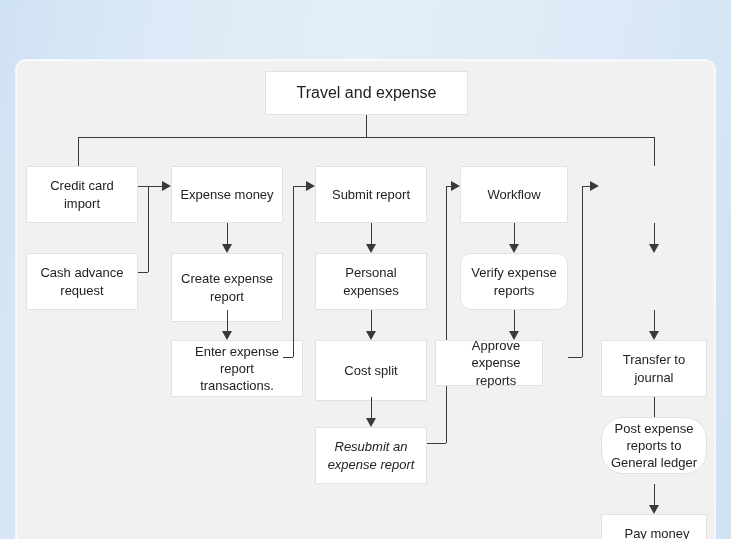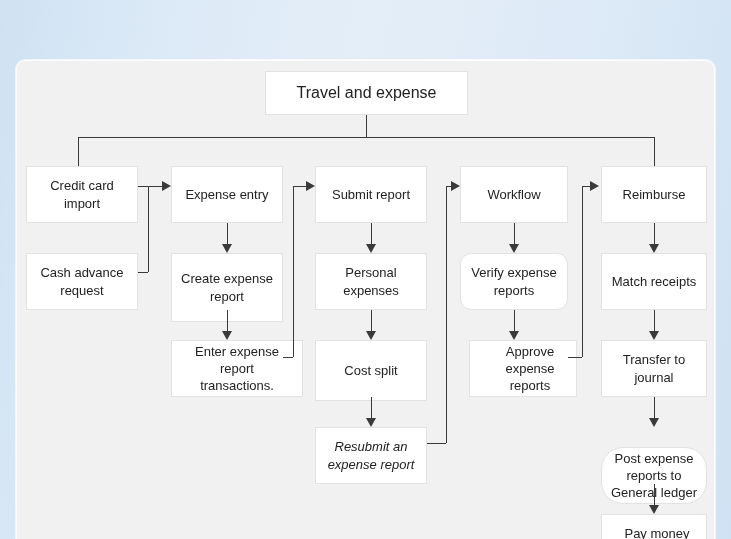--- a/index.html
+++ b/index.html
@@ -100,21 +100,21 @@
 
     <div class="node" style="left:9px; top:192px; width:112px; height:57px;">Cash advance
 request</div>
 
     <div class="lineH" style="left:121px; top:125px; width:10px;"></div>
     <div class="lineH" style="left:121px; top:211px; width:10px;"></div>
     <div class="lineV" style="left:131px; top:125px; height:86px;"></div>
     <div class="lineH" style="left:131px; top:125px; width:14px;"></div>
     <div class="arrowRight" style="left:145px; top:120px;"></div>
 
-    <div class="node" style="left:154px; top:105px; width:112px; height:57px;">Expense entry</div>
+    <div class="node" style="left:154px; top:105px; width:112px; height:57px;">Expense money</div>
 
     <div class="lineV" style="left:210px; top:162px; height:21px;"></div>
     <div class="arrowDown" style="left:205px; top:183px;"></div>
 
     <div class="node" style="left:154px; top:192px; width:112px; height:69px;">Create expense
 report</div>
 
     <div class="lineV" style="left:210px; top:249px; height:21px;"></div>
     <div class="arrowDown" style="left:205px; top:270px;"></div>
 
@@ -155,45 +155,43 @@
 
     <div class="lineV" style="left:497px; top:162px; height:21px;"></div>
     <div class="arrowDown" style="left:492px; top:183px;"></div>
 
     <div class="node" style="left:443px; top:192px; width:108px; height:57px;border-radius:11px;">Verify expense
 reports</div>
 
     <div class="lineV" style="left:497px; top:249px; height:21px;"></div>
     <div class="arrowDown" style="left:492px; top:270px;"></div>
 
-    <div class="node" style="left:452px; top:279px; width:108px; height:57px;padding-left:20px;">Approve
+    <div class="node" style="left:418px; top:279px; width:108px; height:46px;padding-left:20px;">Approve
 expense reports</div>
 
     <div class="lineH" style="left:551px; top:296px; width:14px;"></div>
     <div class="lineV" style="left:565px; top:125px; height:171px;"></div>
     <div class="lineH" style="left:565px; top:125px; width:8px;"></div>
     <div class="arrowRight" style="left:573px; top:120px;"></div>
 
-    <div class="node" style="left:584px; top:105px; width:106px; height:57px;">Reimburse</div>
 
     <div class="lineV" style="left:637px; top:162px; height:21px;"></div>
     <div class="arrowDown" style="left:632px; top:183px;"></div>
 
-    <div class="node" style="left:584px; top:192px; width:106px; height:57px;">Match receipts</div>
 
     <div class="lineV" style="left:637px; top:249px; height:21px;"></div>
     <div class="arrowDown" style="left:632px; top:270px;"></div>
 
     <div class="node" style="left:584px; top:279px; width:106px; height:57px;">Transfer to
 journal</div>
 
     <div class="lineV" style="left:637px; top:336px; height:21px;"></div>
     <div class="arrowDown" style="left:632px; top:357px;"></div>
 
-    <div class="node" style="left:584px; top:386px; width:106px; height:57px;border-radius:22px;">Post expense
+    <div class="node" style="left:584px; top:356px; width:106px; height:57px;border-radius:22px;">Post expense
 reports to
 General ledger</div>
 
     <div class="lineV" style="left:637px; top:423px; height:21px;"></div>
     <div class="arrowDown" style="left:632px; top:444px;"></div>
 
     <div class="node" style="left:584px; top:453px; width:106px; height:57px;padding-left:12px;">Pay money
 owed</div>
 
   </div>

